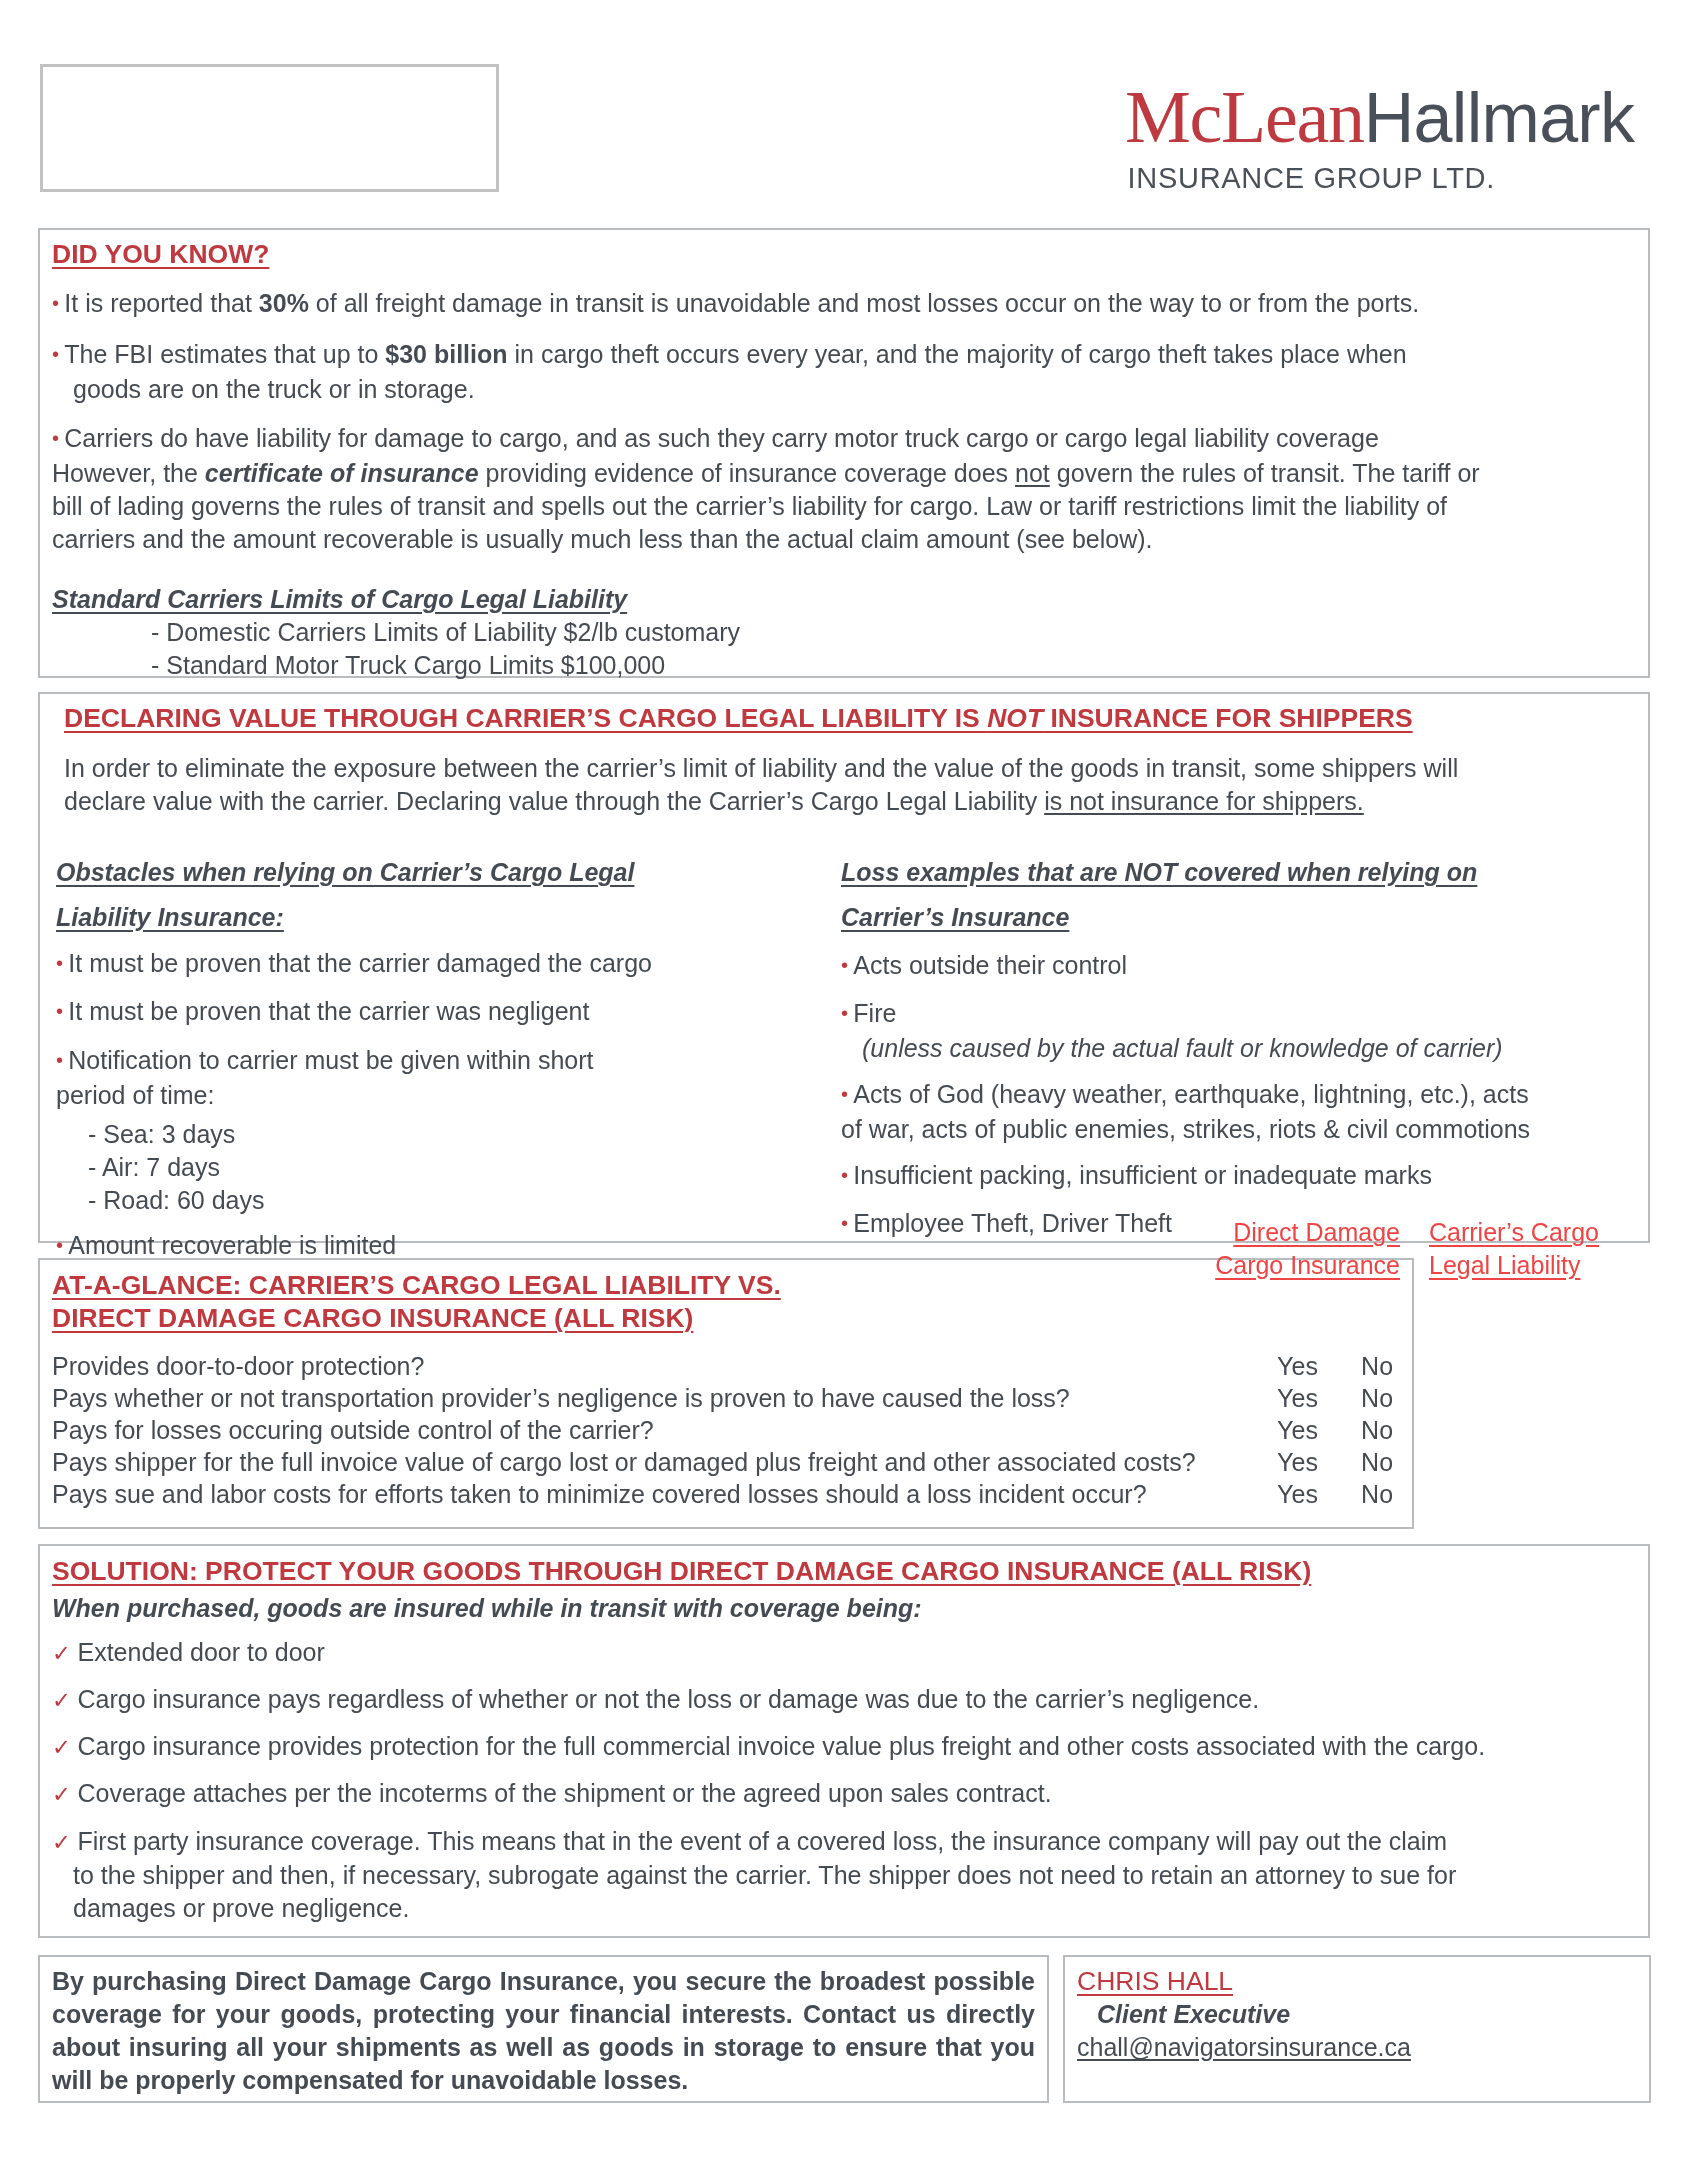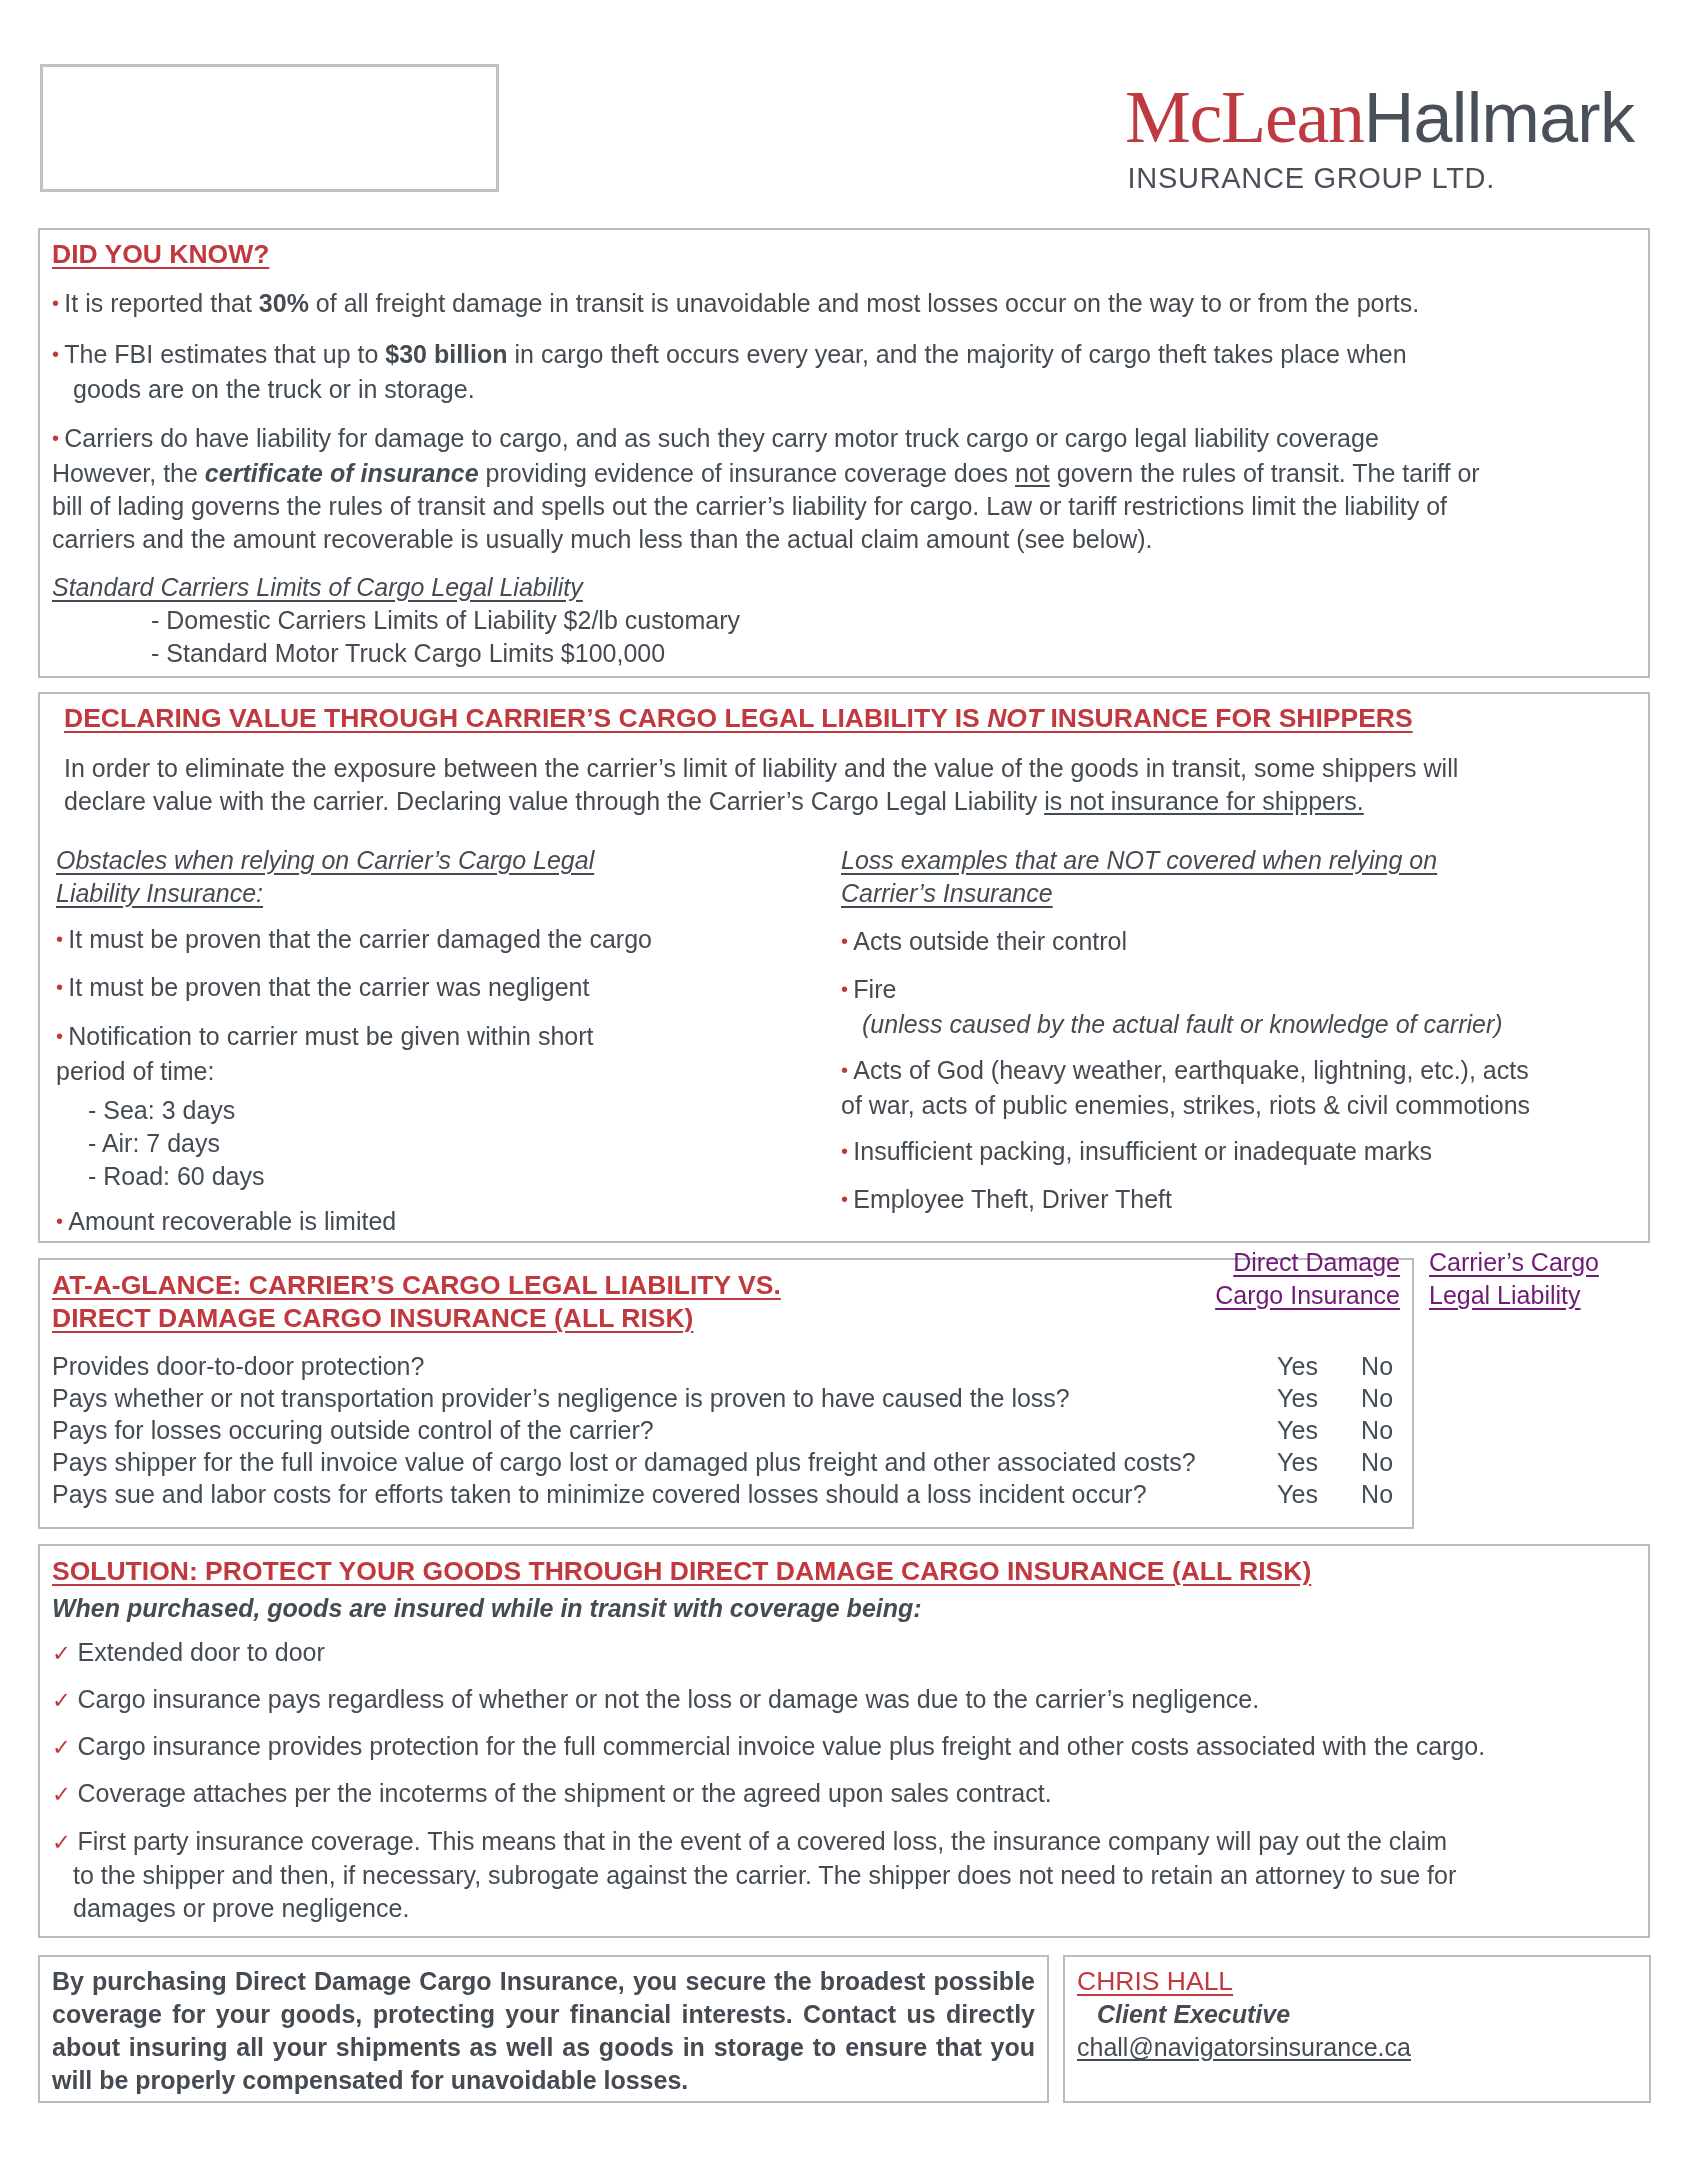--- a/index.html
+++ b/index.html
@@ -26,38 +26,38 @@
 
   .heading {
     color: #c0393f; font-weight: bold; text-decoration: underline;
     text-decoration-thickness: 2px; text-underline-offset: 4px;
     font-size: 26.5px; line-height: 33px; white-space: nowrap;
   }
   .bullet { color: #c0393f; font-size: 20px; margin-right: 5.3px; position: relative; top: -2px; }
   .check { color: #c0393f; margin-right: 6.6px; font-size: 22.5px; }
   .para { white-space: nowrap; }
   .ul { text-decoration: underline; text-underline-offset: 3.3px; }
-  .subhead { font-weight: normal; font-style: italic; text-decoration: underline; text-underline-offset: 4px; }
+  .subhead { font-weight: bold; font-style: italic; text-decoration: underline; text-underline-offset: 4px; margin-top: 12px; }
 
   
   #s1 { left: 38px; top: 228px; width: 1612px; height: 450px; padding: 8px 12px; }
   #s2 { left: 38px; top: 692px; width: 1612px; height: 551px; padding: 8px 24px; }
   #s3 { left: 38px; top: 1258px; width: 1376px; height: 271px; padding: 9.3px 12px; }
   #s4 { left: 38px; top: 1544px; width: 1612px; height: 394px; padding: 9.3px 12px; }
   #s5 { left: 38px; top: 1955px; width: 1011px; height: 148px; padding: 8px 12px; }
   #s6 { left: 1063px; top: 1955px; width: 588px; height: 148px; padding: 8px 12px; }
 
   .gap-s { height: 16px; }
   .indent-dash { padding-left: 99px; }
   .hang { padding-left: 21px; }
 
   .col-left { position: absolute; left: 16px; top: 150px; width: 741px; }
   .col-right { position: absolute; left: 801px; top: 150px; width: 794px; }
 
-  .cmp-head { position: absolute; top: 1246px; text-align: right; color: #701a75; text-decoration: underline; text-underline-offset: 4px; font-size: 25px; line-height: 33px; white-space: nowrap; }
+  .cmp-head { position: absolute; top: 1216px; text-align: right; color: #ef4444; text-decoration: underline; text-underline-offset: 4px; font-size: 25px; line-height: 33px; white-space: nowrap; }
   .cmp-row { display: flex; white-space: nowrap; height: 32px; line-height: 32px; }
   .cmp-q { width: 1323px; }
   .cmp-yes { width: 40px; text-align: right; }
   .cmp-no { width: 86px; padding-left: 44px; }
 
   .closing { font-weight: bold; text-align: justify; text-align-last: left; font-size: 25px; line-height: 33px; }
   .contact-name { color: #c0393f; font-weight: normal; text-decoration: underline; text-underline-offset: 4px; font-size: 26.5px; }
   .contact-title { font-weight: bold; font-style: italic; margin-left: 20px; }
   .contact-email { text-decoration: underline; text-underline-offset: 3.3px; }
 </style>

